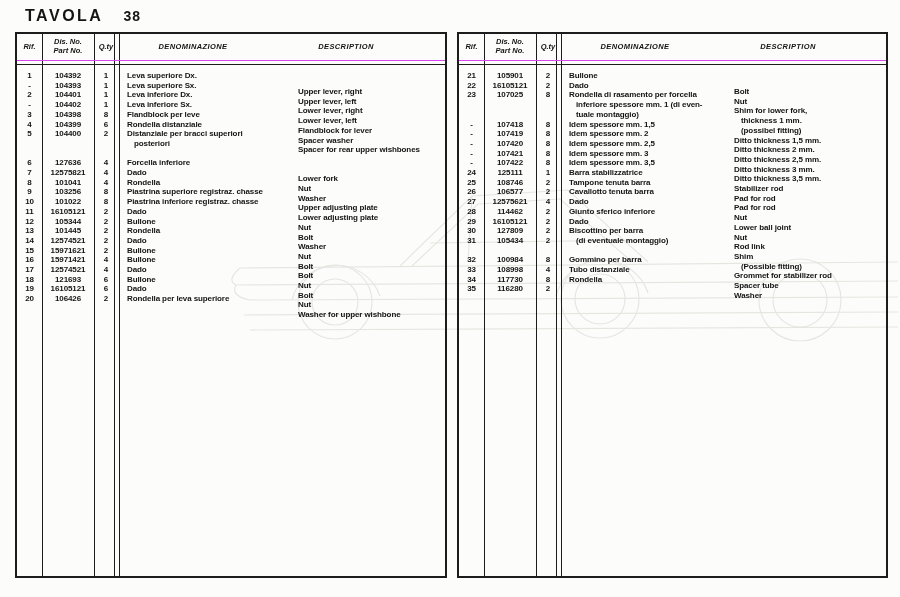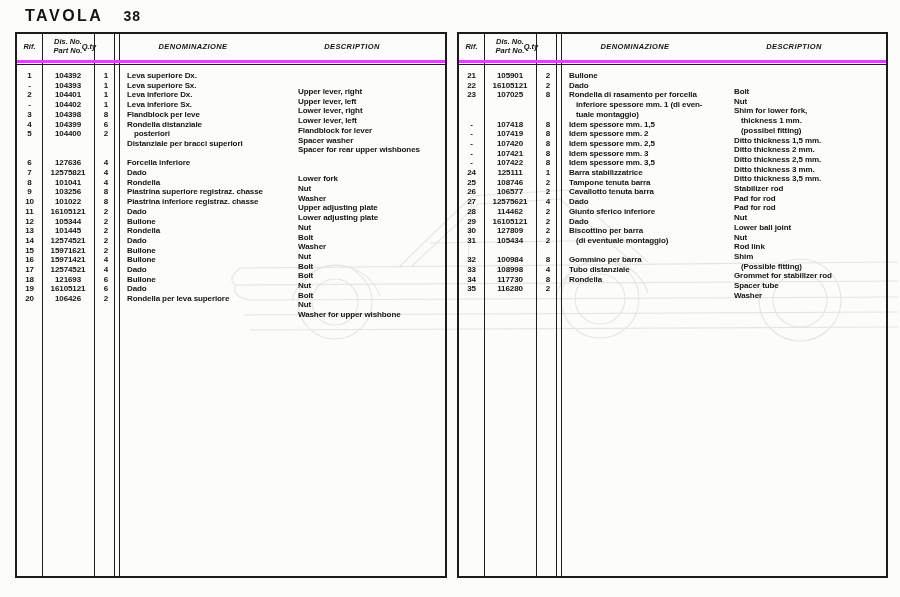--- a/index.html
+++ b/index.html
@@ -24,29 +24,29 @@
     border:2px solid #1c1c1c;background:transparent;z-index:1;
   }
   .panel--left{left:15px;width:432px;}
   .panel--right{left:457px;width:431px;}
 
   .vline{position:absolute;top:0;bottom:0;}
   .vl-1{left:25px;width:0;border-left:1px solid #1c1c1c;}
   .vl-2{left:77px;width:0;border-left:1px solid #1c1c1c;}
   .vl-3{left:97px;width:4px;border-left:1px solid #1c1c1c;border-right:1px solid #1c1c1c;}
 
-  .hdr{position:relative;height:26px;border-bottom:3px solid #d946ef;}
+  .hdr{position:relative;height:26px;border-bottom:1px solid #d946ef;}
   .hdr::after{content:"";position:absolute;left:0;right:0;top:30px;height:1px;background:#1c1c1c;}
   .hdr .hcell{position:absolute;top:0;height:100%;display:flex;flex-direction:column;align-items:center;justify-content:center;
     font-size:7.5px;font-weight:bold;font-style:italic;line-height:8.6px;text-align:center;}
   .h-rif{left:0;width:25px;}
   .h-dis{left:25px;width:52px;}
-  .h-qty{left:60px;width:24px;}
+  .h-qty{left:77px;width:24px;}
   .h-den{left:101px;width:150px;font-size:8px;letter-spacing:.4px;}
-  .h-des{left:255px;width:160px;font-size:8px;letter-spacing:.4px;}
+  .h-des{left:249px;width:160px;font-size:8px;letter-spacing:.4px;}
 
   .tbody{position:absolute;left:0;right:0;top:33px;padding-top:4px;}
   .row{display:grid;grid-template-columns:25px 52px 24px 1fr;align-items:start;}
   .row.gap-after{margin-bottom:9.7px;}
   .cell{font-size:8px;font-weight:bold;line-height:9.7px;letter-spacing:-0.1px;}
   .c-rif{text-align:center;}
   .c-part{text-align:center;}
   .c-qty{text-align:center;}
   .c-text{position:relative;padding-left:9px;}
   .c-text .line{font-size:8px;font-weight:bold;line-height:9.7px;letter-spacing:-0.1px;white-space:nowrap;}
@@ -186,22 +186,22 @@
             <div class="line">Spacer washer</div>
           </div>
         </div>
       </div>
       <div class="row gap-after">
         <div class="cell c-rif">5</div>
         <div class="cell c-part">104400</div>
         <div class="cell c-qty">2</div>
         <div class="cell c-text">
           <div class="denom-block">
+            <div class="line">Distanziale per bracci superiori</div>
             <div class="line cont">posteriori</div>
-            <div class="line">Distanziale per bracci superiori</div>
           </div>
           <div class="desc-block">
             <div class="line">Spacer for rear upper wishbones</div>
           </div>
         </div>
       </div>
       <div class="row">
         <div class="cell c-rif">6</div>
         <div class="cell c-part">127636</div>
         <div class="cell c-qty">4</div>

